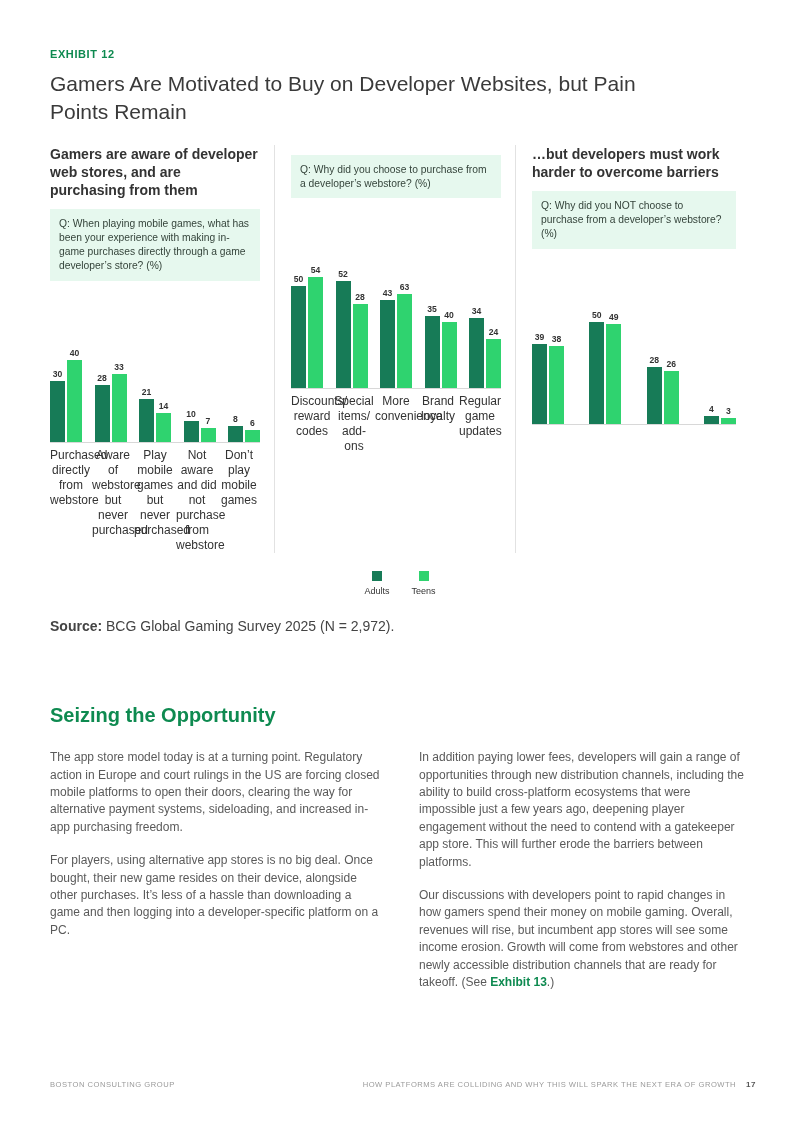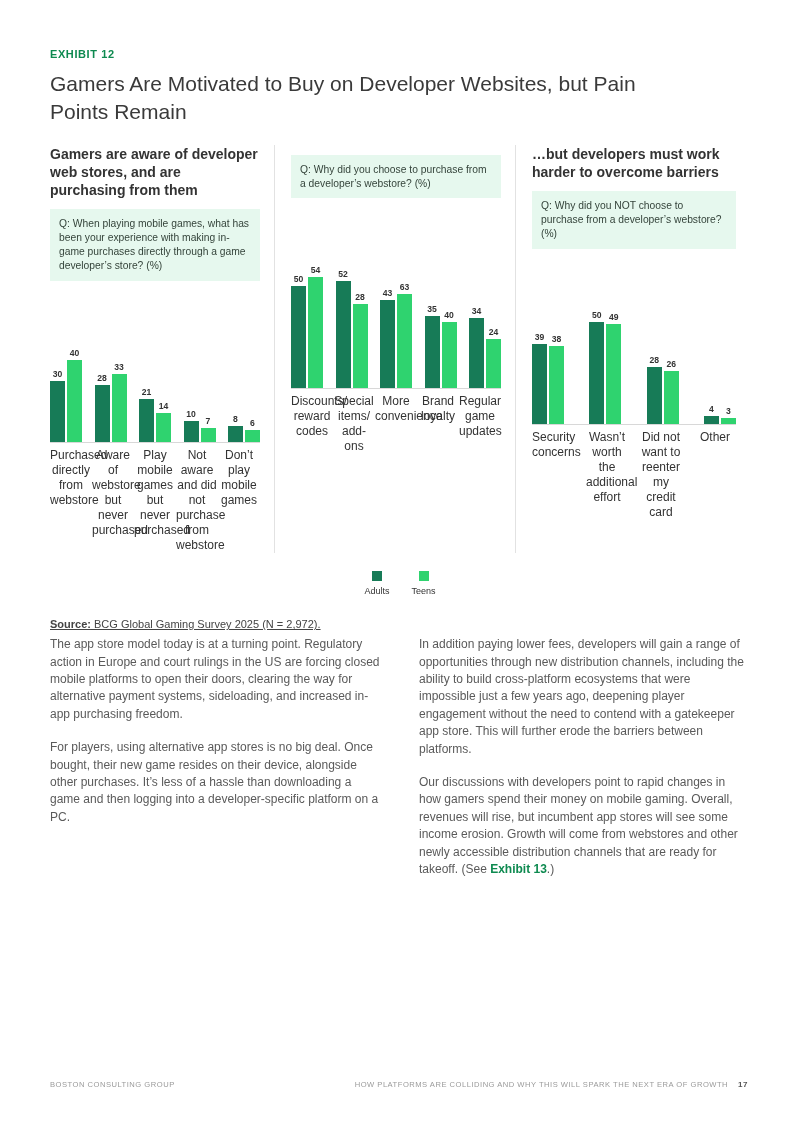--- a/index.html
+++ b/index.html
@@ -96,52 +96,51 @@
     display: flex;
     justify-content: center;
     gap: 22px;
     margin-top: 18px;
   }
   .legend-item { display: flex; align-items: center; gap: 5px; flex-direction: column; }
   .legend-swatch { width: 10px; height: 10px; }
   .legend-label { font-size: 9px; color: #333; }
   .source-line {
     margin-top: 22px;
-    font-size: 11px;
+    font-size: 14px;
     color: #444;
-    text-decoration: underline;
   }
   .source-line b { font-weight: bold; }
   .section-heading {
     margin-top: 70px;
     color: #0e8a50;
     font-size: 20px;
     font-weight: bold;
   }
   .body-cols {
     display: flex;
     gap: 38px;
-    margin-top: 6px;
+    margin-top: 22px;
   }
   .body-col { flex: 1 1 0; }
   .body-col p {
     font-size: 12px;
     line-height: 1.45;
     color: #5a5a5a;
     margin-bottom: 16px;
   }
   .xref {
     color: #0e8a50;
     font-weight: bold;
     cursor: pointer;
   }
   .footer {
     position: absolute;
     left: 50px;
-    right: 52px;
+    right: 44px;
     bottom: 42px;
     display: flex;
     justify-content: space-between;
     align-items: baseline;
     font-size: 7.6px;
     letter-spacing: 0.5px;
     color: #9a9a9a;
     text-transform: uppercase;
   }
   .footer-right { display: flex; align-items: baseline; gap: 10px; }
@@ -356,45 +355,40 @@
                 <div class="bar-value">4</div>
                 <div class="bar" style="height: 8px; background: rgb(23, 123, 87);"></div>
               </div>
               <div class="bar-wrap">
                 <div class="bar-value">3</div>
                 <div class="bar" style="height: 6px; background: rgb(47, 211, 111);"></div>
               </div>
             </div>
           </div>
         </div>
-      <div class="cats">
-          <div class="bar-cat">Security concerns</div>
-          <div class="bar-cat">Wasn’t worth the additional effort</div>
-          <div class="bar-cat">Did not want to reenter my credit card</div>
-          <div class="bar-cat">Other</div>
-        </div>
     </div>
 
   </div>
 
   <div class="legend">
     <div class="legend-item">
       <span class="legend-swatch" style="background: rgb(23, 123, 87);"></span>
       <span class="legend-label">Adults</span>
     </div>
     <div class="legend-item">
       <span class="legend-swatch" style="background: rgb(47, 211, 111);"></span>
       <span class="legend-label">Teens</span>
     </div>
   </div>
 
   <div class="source-line">
     <b>Source:</b><span> BCG Global Gaming Survey 2025 (N = 2,972).</span>
   </div>
 
+  <h2 class="section-heading">Seizing the Opportunity</h2>
 
   <div class="body-cols">
     <div class="body-col">
       <p>The app store model today is at a turning point. Regulatory action in Europe and court rulings in the US are forcing closed mobile platforms to open their doors, clearing the way for alternative payment systems, sideloading, and increased in-app purchasing freedom.</p>
       <p>For players, using alternative app stores is no big deal. Once bought, their new game resides on their device, alongside other purchases. It’s less of a hassle than downloading a game and then logging into a developer-specific platform on a PC.</p>
     </div>
     <div class="body-col">
       <p>In addition paying lower fees, developers will gain a range of opportunities through new distribution channels, including the ability to build cross-platform ecosystems that were impossible just a few years ago, deepening player engagement without the need to contend with a gatekeeper app store. This will further erode the barriers between platforms.</p>
       <p><span>Our discussions with developers point to rapid changes in how gamers spend their money on mobile gaming. Overall, revenues will rise, but incumbent app stores will see some income erosion. Growth will come from webstores and other newly accessible distribution channels that are ready for takeoff. (See </span><span class="xref">Exhibit 13</span><span>.)</span></p>
     </div>

